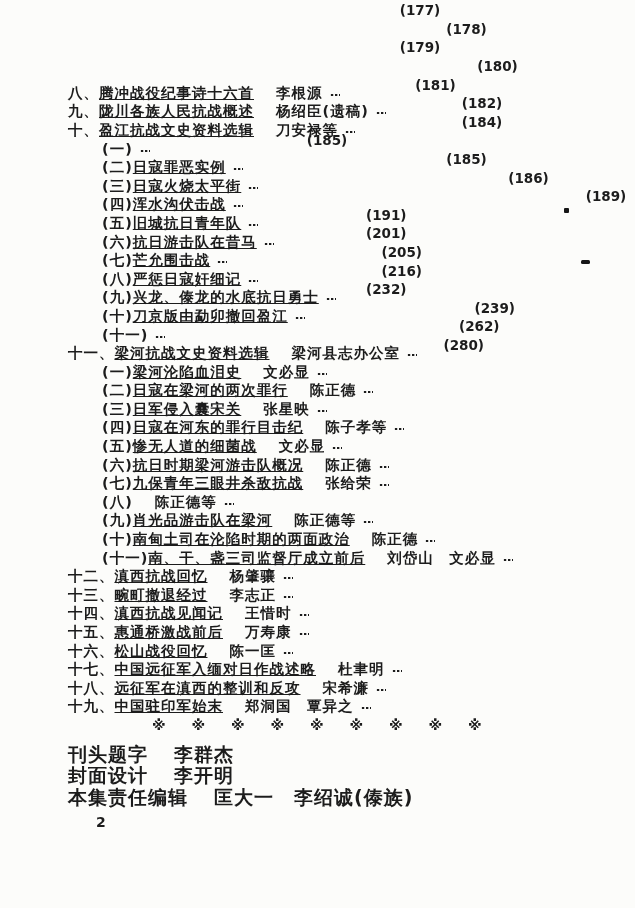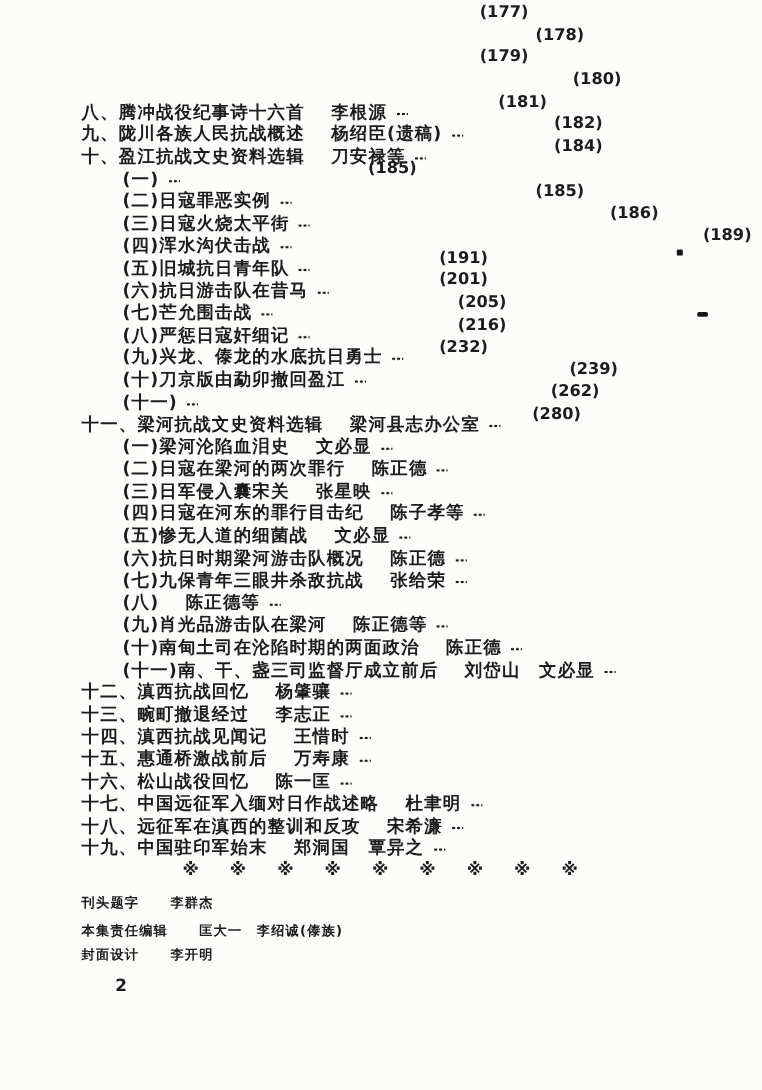--- a/index.html
+++ b/index.html
@@ -21,21 +21,21 @@
     display:flex;
     align-items:center;
     height:18.6px;
     font-size:14.5px;
     font-weight:700;
     letter-spacing:1px;
     white-space:nowrap;
   }
   .row.sub{padding-left:34px;}
   .row .num{flex:0 0 auto;}
-  .row .title{flex:0 0 auto;}
+  .row .title{flex:0 0 auto;text-decoration:underline;}
   .row .author{flex:0 0 auto;margin-left:22px;}
   .row .leader{
     flex:1 1 auto;
     min-width:10px;
     height:10px;
     margin:3px 5px 0 7px;
     background-image:radial-gradient(circle, #1c1c1c 1.05px, rgba(0,0,0,0) 1.3px);
     background-size:4.1px 10px;
     background-repeat:repeat-x;
     background-position:left center;
@@ -50,22 +50,23 @@
     margin-top:1px;
     height:19px;
     padding-left:84px;
     font-size:14px;
     font-weight:700;
     word-spacing:21px;
   }
   .footer{margin-top:9px;}
   .footer-row{
     display:flex;
+    align-items:center;
     height:20.5px;
-    font-size:11px;
+    font-size:19px;
     font-weight:700;
     letter-spacing:1px;
     white-space:nowrap;
   }
   .footer-row .value{margin-left:26px;}
   .footer-row.last{margin-top:2px;}
   .page-num{
     margin-top:5px;
     padding-left:28px;
     font-size:14px;
@@ -304,25 +305,25 @@
         <span class="leader"></span>
         <span class="page">(280)</span>
       </div>
     </div>
   <div class="separator">※ ※ ※ ※ ※ ※ ※ ※ ※</div>
   <div class="footer" id="footer">
       <div class="footer-row">
         <span class="label">刊头题字</span>
         <span class="value">李群杰</span>
       </div>
+      <div class="footer-row">
+        <span class="label">封面设计</span>
+        <span class="value">李开明</span>
+      </div>
       <div class="footer-row last">
         <span class="label">本集责任编辑</span>
         <span class="value">匡大一　李绍诚(傣族)</span>
-      </div>
-      <div class="footer-row">
-        <span class="label">封面设计</span>
-        <span class="value">李开明</span>
       </div>
     </div>
   <div class="page-num">2</div>
   <div class="speck speck1"></div>
   <div class="speck speck2"></div>
 </div>
 
 </body></html>

